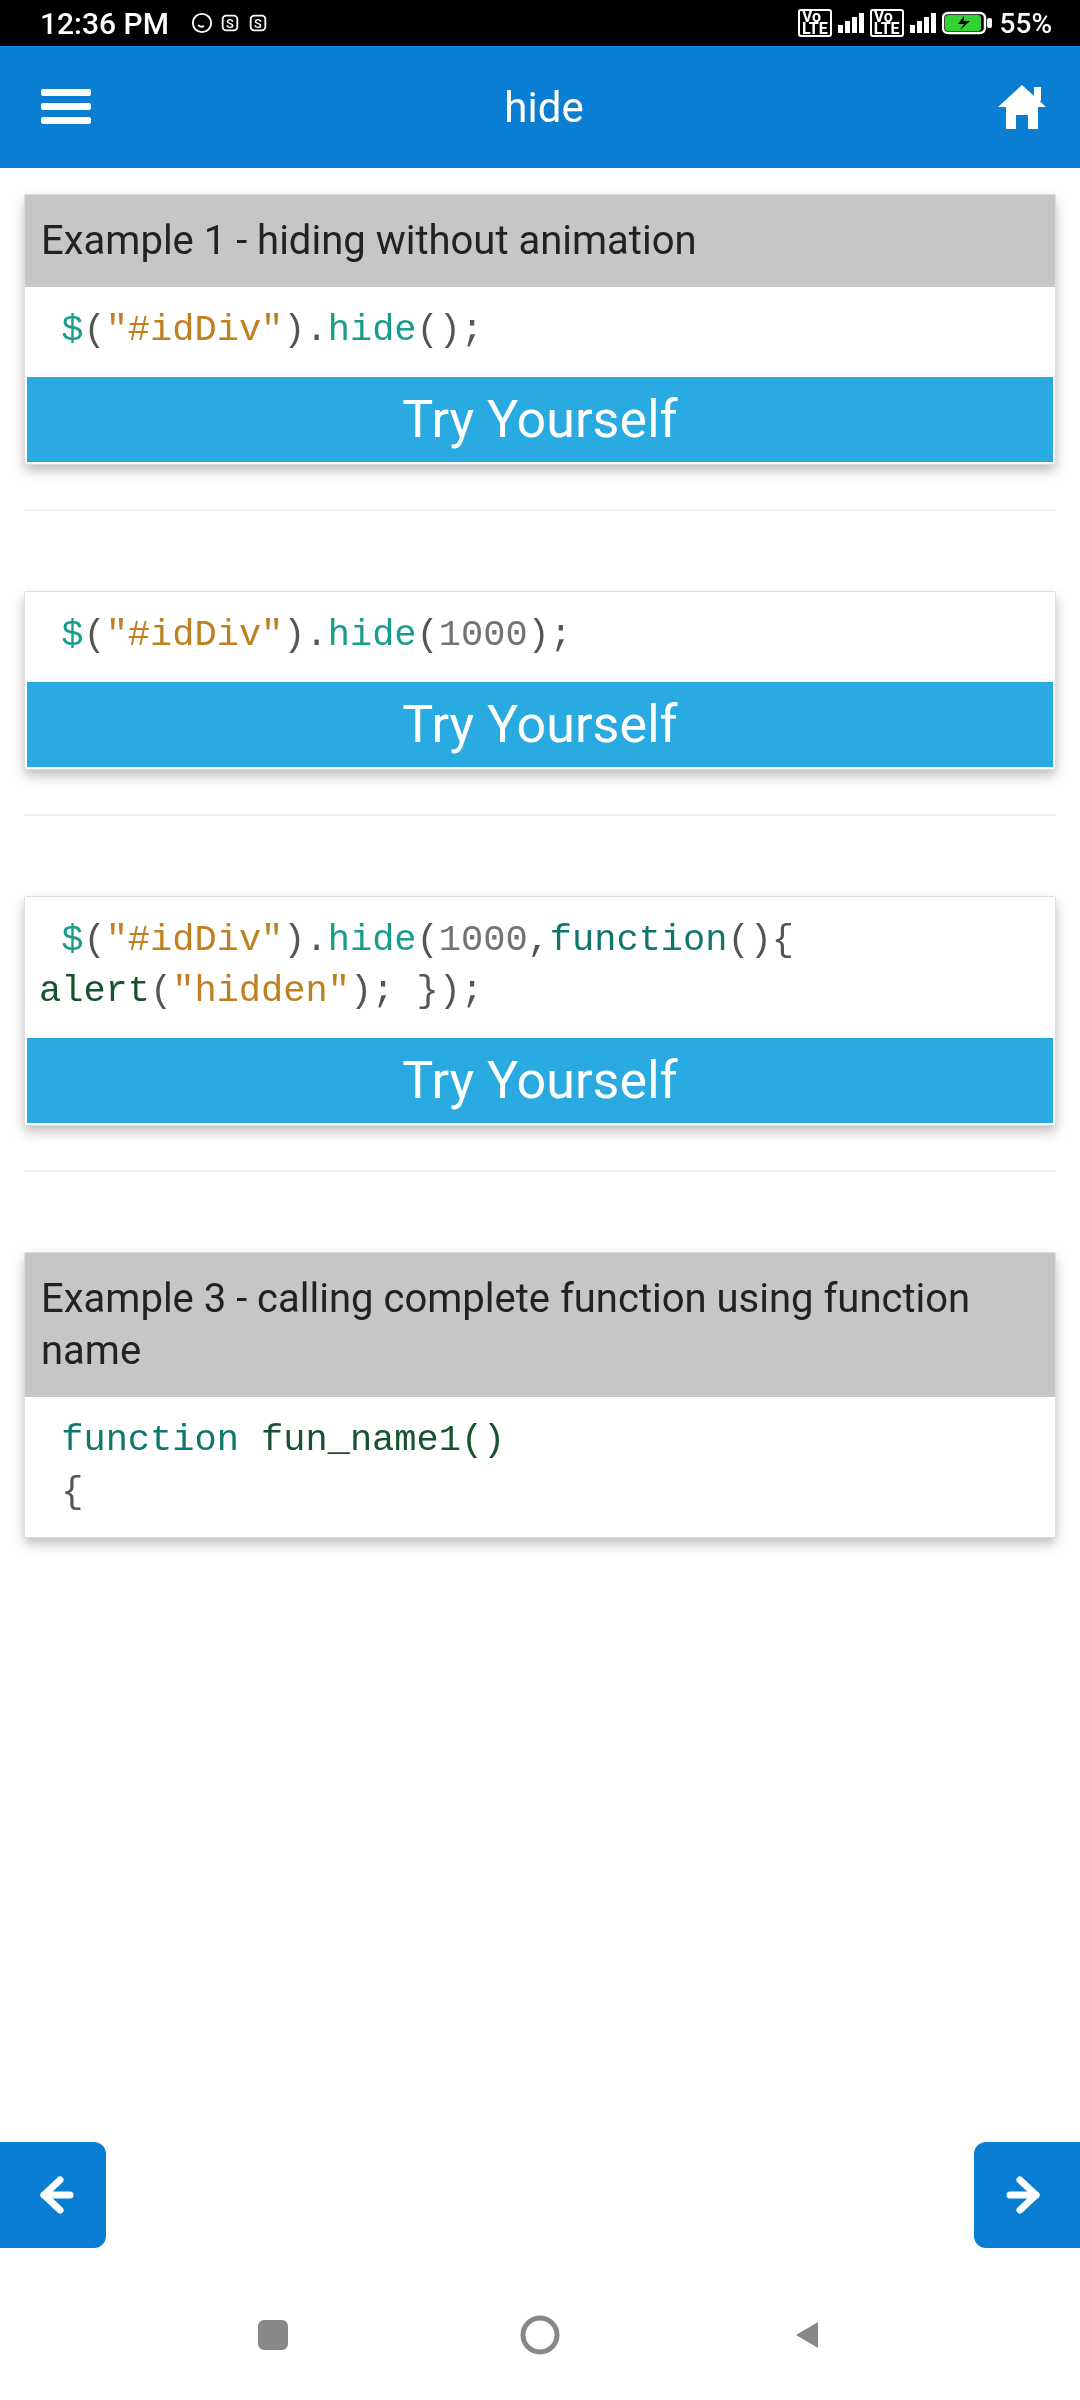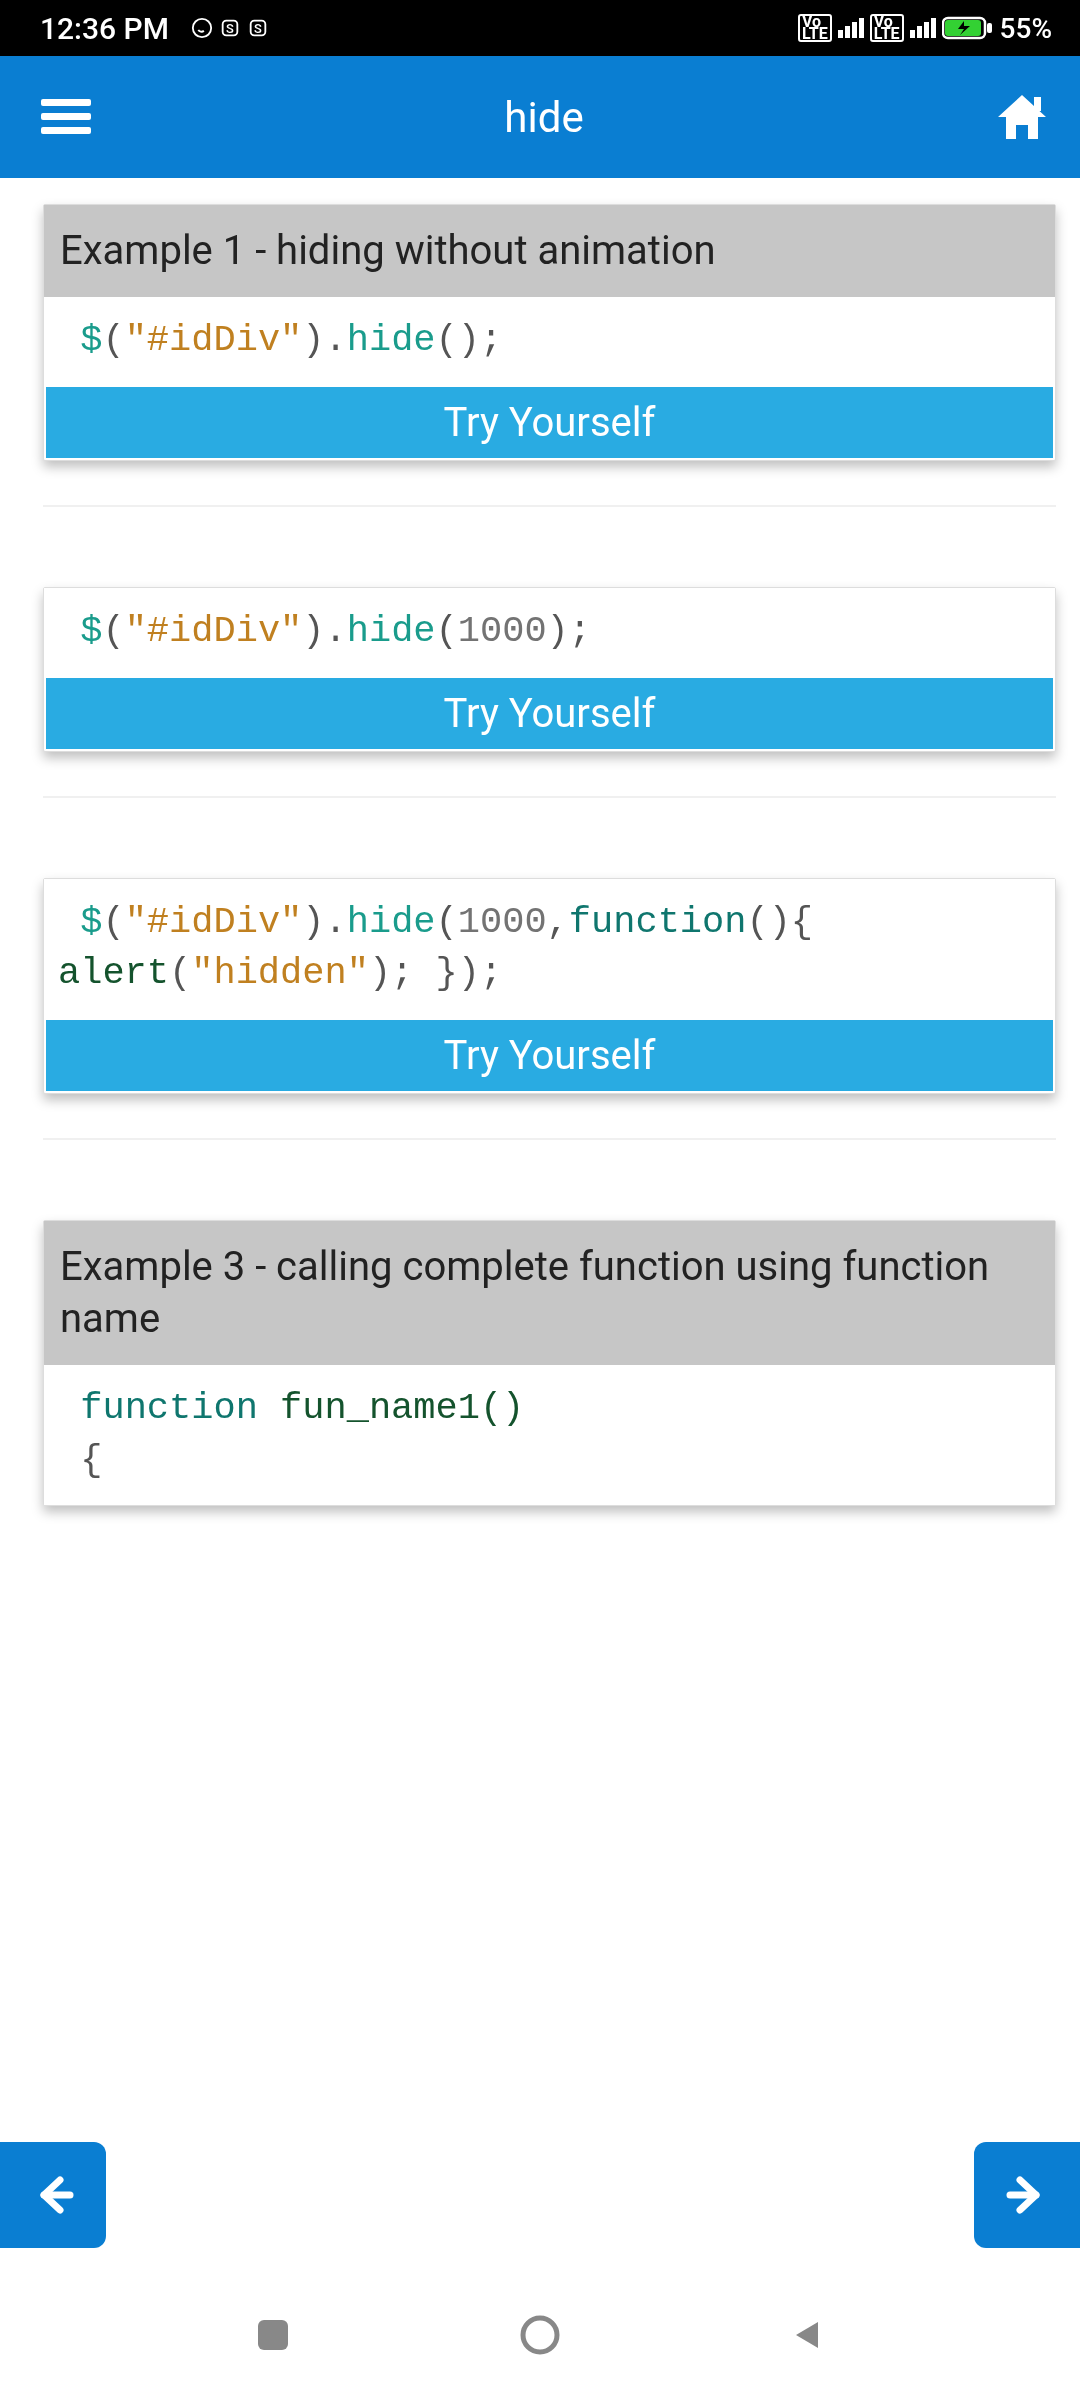--- a/index.html
+++ b/index.html
@@ -1,33 +1,33 @@
 <!DOCTYPE html>
 <html><head>
 <meta charset="utf-8">
 <style>
   * { margin: 0; padding: 0; box-sizing: border-box; }
   html, body { width: 1080px; height: 2400px; font-family: -apple-system, Roboto, Arial, sans-serif; background: #fff; overflow: hidden; }
   .status-bar {
-    height: 56px; background: #000; color: #fff; display: flex; align-items: center;
+    height: 46px; background: #000; color: #fff; display: flex; align-items: center;
     justify-content: space-between; padding: 0 28px 0 40px; font-size: 30px; font-weight: 500;
   }
   .status-left { display: flex; align-items: center; gap: 12px; }
   .status-right { display: flex; align-items: center; gap: 6px; font-size: 28px; }
   .status-icons { display: inline-flex; gap: 6px; margin-left: 10px; }
   .mini-icon { width: 22px; height: 22px; }
 
   .app-header {
     height: 122px; background: #0a7ed2; color: #fff; display: flex; align-items: center;
     justify-content: space-between; padding: 0 28px 0 36px;
   }
   .app-header .title { font-size: 42px; font-weight: 400; flex: 1; text-align: center; }
   .hamburger, .home-btn { width: 60px; height: 60px; display: flex; align-items: center; justify-content: center; }
 
-  .content { padding: 26px 24px 0 24px; margin-left: 19px; }
+  .content { padding: 26px 24px 0 24px; }
   .example-card {
     background: #fff; border: 1px solid #ddd; border-radius: 2px;
     box-shadow: 0 6px 12px rgba(0,0,0,0.25);
     margin-bottom: 30px;
   }
   .card-header {
     background: #c6c6c6; color: #222; font-size: 40px; font-weight: 400;
     padding: 20px 16px; line-height: 1.3;
   }
   .card-code {
@@ -36,21 +36,21 @@
   }
   .tok-dollar { color: #1a9c8c; }
   .tok-punct  { color: #555; }
   .tok-string { color: #c08020; }
   .tok-method { color: #1a9c8c; }
   .tok-number { color: #737373; }
   .tok-keyword{ color: #0f766e; }
   .tok-ident  { color: #14532d; }
 
   .try-btn {
-    background: #29abe2; color: #fff; font-size: 40px; text-align: center;
+    background: #29abe2; color: #fff; font-size: 52px; text-align: center;
     padding: 12px 0; margin: 2px; cursor: pointer;
   }
   .sep { height: 2px; background: #f0f0f0; margin: 44px 0 80px 0; }
 
   .nav-fab {
     position: absolute; bottom: 152px; width: 106px; height: 106px;
     background: #0a7ed2; display: flex; align-items: center; justify-content: center;
     border-radius: 12px;
   }
   .nav-fab.left  { left: 0;  border-top-left-radius: 0; border-bottom-left-radius: 0; }

